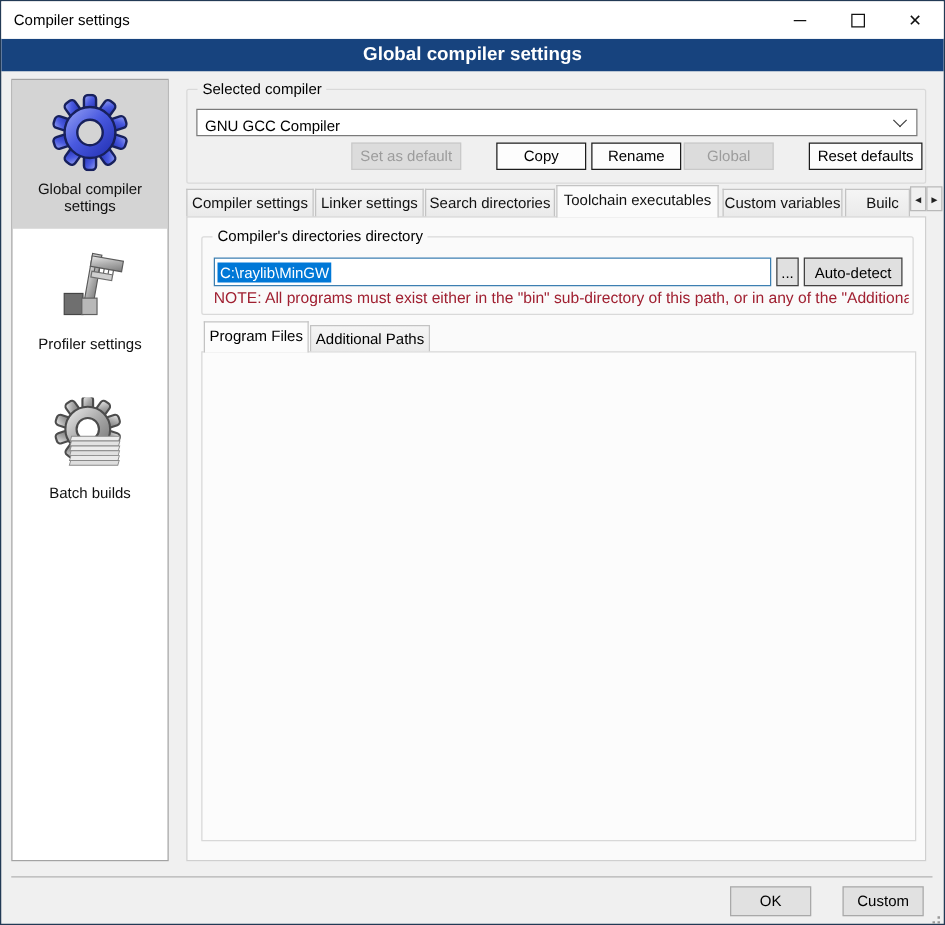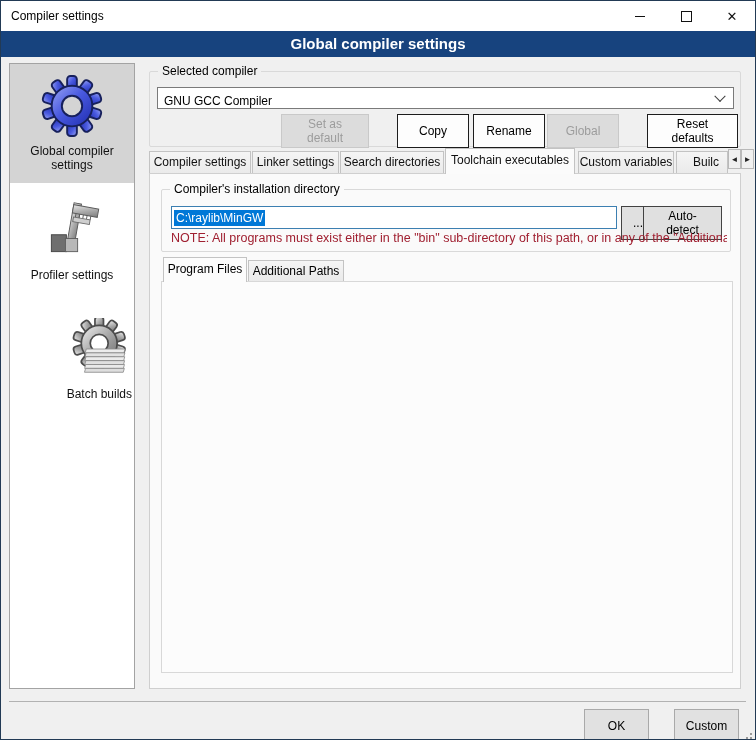--- a/index.html
+++ b/index.html
@@ -20,21 +20,21 @@
   .listbook{position:absolute;left:8px;top:6px;width:126px;height:626px;background:#fff;
             border:1px solid #a3a3a3;box-sizing:border-box;overflow:hidden;}
   .lb-item{display:flex;flex-direction:column;align-items:center;justify-content:center;
            gap:7px;text-align:center;font-size:12px;color:#111;padding:4px 2px;box-sizing:border-box;}
   .lb-item.selected{background:#d4d4d4;}
   
   .group{position:absolute;border:1px solid #d9d9d9;border-radius:2px;box-sizing:border-box;}
   .legend{position:absolute;top:-8px;left:8px;padding:0 4px;font-size:12px;color:#000;line-height:15px;}
   
   .btn{position:absolute;box-sizing:border-box;display:flex;align-items:center;justify-content:center;
-       font-family:"Liberation Sans",sans-serif;font-size:12px;padding:16px;}
+       font-family:"Liberation Sans",sans-serif;font-size:12px;padding:4px;}
   .btn-dark{background:#fdfdfd;border:1px solid #1c1c1c;}
   .btn-gray{background:#e0e0e0;border:1px solid #424242;}
   .btn-dis{background:#dcdcdc;border:1px solid #c9c9c9;color:#9c9c9c;}
   .btn-std{background:#e1e1e1;border:1px solid #a9a9a9;}
   
   .combo{position:absolute;box-sizing:border-box;border:1px solid #7a7a7a;background:#fff;
          display:flex;align-items:flex-end;padding:0 22px 0 6px;font-size:12px;overflow:hidden;white-space:nowrap;}
   .combo.gray{background:#dadada;border-color:#9a9a9a;}
   .chev{position:absolute;right:9px;top:50%;width:7px;height:7px;border-right:1.5px solid #3f3f3f;
         border-bottom:1.5px solid #3f3f3f;transform:translateY(-72%) rotate(45deg);}
@@ -132,21 +132,21 @@
             <rect x="29" y="4" width="27" height="9" fill="url(#gm)" stroke="#5a5a5a" stroke-width="1"></rect>
             <path d="M33 13 v4 M37 13 v4 M41 13 v4 M45 13 v4 M49 13 v4" stroke="#5a5a5a" stroke-width="1"></path>
             <rect x="31" y="17" width="18" height="5" fill="#cfcfcf" stroke="#6d6d6d" stroke-width="1"></rect>
           </g>
           <rect x="10" y="36" width="16" height="18" fill="#6f6f6f" stroke="#454545" stroke-width="1"></rect>
           <rect x="25" y="40" width="13" height="14" fill="#b8b8b8" stroke="#5f5f5f" stroke-width="1"></rect>
         </svg>
         <span>Profiler settings</span>
       </div>
 
-      <div class="lb-item" style="height:120px;margin-top:2px;align-items:flex-end;">
+      <div class="lb-item" style="height:120px;margin-top:2px;">
         <svg width="62" height="62" viewBox="0 0 64 64">
           <defs>
             <linearGradient id="gg" x1="0" y1="0" x2="1" y2="1">
               <stop offset="0" stop-color="#f0f0f0"></stop>
                 <stop offset="0.5" stop-color="#a8a8a8"></stop>
                 <stop offset="1" stop-color="#707070"></stop>
             </linearGradient>
           </defs>
           <g transform="translate(2,-2) scale(0.88)" fill="url(#gg)" stroke="#4c4c4c" stroke-width="2" stroke-linejoin="round">
             <g>
@@ -199,21 +199,21 @@
     <div class="arrbtn" style="left:727px;top:92px;width:13px;height:20px;">
         <span>◄</span>
       </div>
     <div class="arrbtn" style="left:740px;top:92px;width:13px;height:20px;">
         <span>►</span>
       </div>
 
     <div class="page"></div>
 
     <div class="group" style="left:160px;top:132px;width:570px;height:63px;z-index:2;">
-      <span class="legend" style="background:#fafafa;">Compiler's installation directory</span>
+      <span class="legend" style="background:#fafafa;">Compiler's directories directory</span>
     </div>
     <div class="pathbox" style="left:170px;top:149px;width:446px;height:23px;z-index:2;">
       <span class="sel">C:\raylib\MinGW</span>
     </div>
     <button class="btn btn-gray" style="left:620px;top:149px;width:18px;height:23px;z-index:2;">...</button>
     <button class="btn btn-gray" style="left:642px;top:149px;width:79px;height:23px;z-index:2;">Auto-detect</button>
     <div class="note" style="left:170px;top:174px;width:556px;z-index:2;">NOTE: All programs must exist either in the "bin" sub-directory of this path, or in any of the "Additional</div>
 
     <div class="subtab active" style="left:162px;top:200px;width:84px;height:25px;">Program Files</div>
     <div class="subtab" style="left:247px;top:203px;width:96px;height:21px;">Additional Paths</div>

